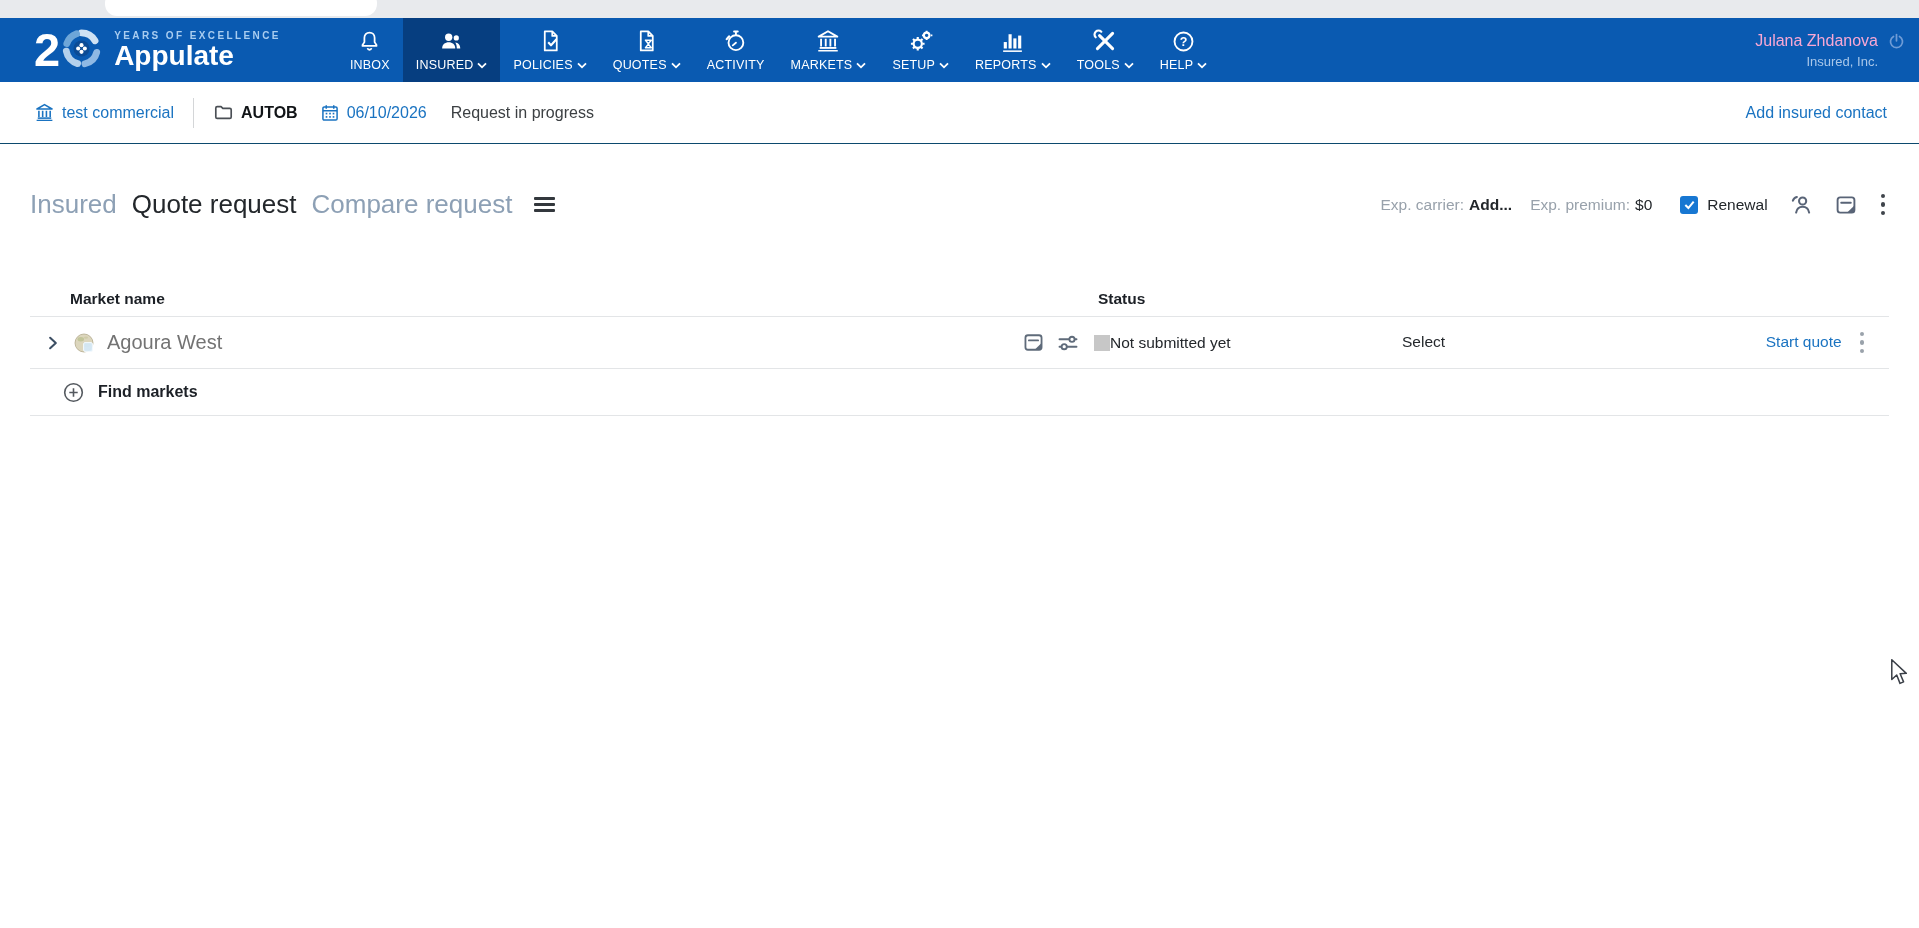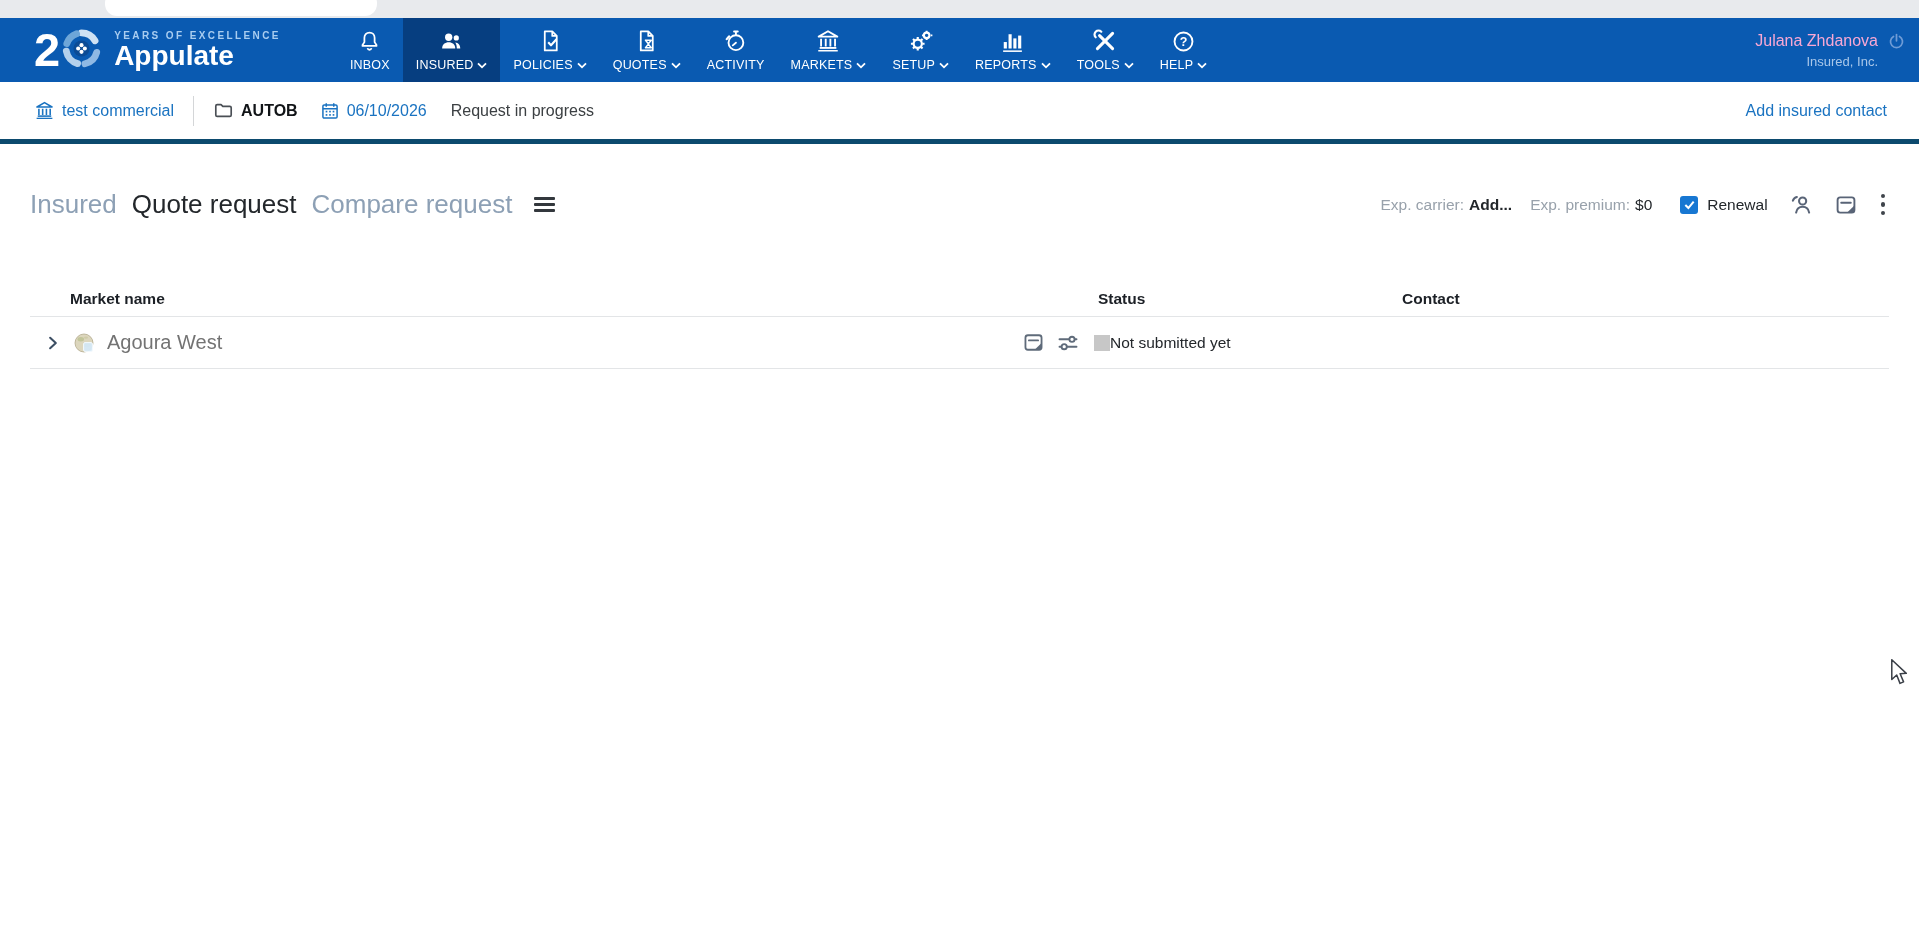--- a/index.html
+++ b/index.html
@@ -26,21 +26,21 @@
   .nav-item.active { background:#063e80; }
   .nav-item .ni-icon { height:26px; display:flex; align-items:flex-end; }
   .nav-label { display:flex; align-items:center; gap:4px; font-size:12.5px; letter-spacing:0.2px; }
 
   .nav-user { margin-left:auto; display:flex; flex-direction:column; align-items:flex-end; justify-content:center; padding-right:13px; gap:3px; }
   .user-row { display:flex; align-items:center; gap:9px; cursor:pointer; }
   .user-name { color:#f9a8d4; font-weight:normal; font-size:16px; }
   .user-company { color:#a9c7e9; font-size:13px; padding-right:28px; }
 
   
-  .crumb-bar { height:62px; border-bottom:5px solid #0c4a6e; display:flex; align-items:center; padding:0 32px 0 34px; background:#fff; }
+  .crumb-bar { height:62px; border-bottom:1px solid #0c4a6e; display:flex; align-items:center; padding:0 32px 0 34px; background:#fff; }
   .crumb-item { display:flex; align-items:center; gap:7px; }
   .crumb-link { color:#1a73c1; font-size:16px; cursor:pointer; text-decoration:none; }
   .crumb-bold { color:#111417; font-size:16px; font-weight:bold; }
   .crumb-plain { color:#3c4043; font-size:16px; }
   .v-divider { width:1px; height:30px; background:#d4d6d8; margin:0 19px; }
   .gap22 { width:22px; } .gap24 { width:24px; }
   .crumb-action { margin-left:auto; color:#1a73c1; font-size:16px; cursor:pointer; }
 
   
   .content { padding:0 30px; }
@@ -376,21 +376,20 @@
           <i></i>
           <i></i>
           <i></i>
         </span>
     </div>
   </div>
 
   <div class="grid table-header">
     <span class="th-market">Market name</span>
     <span class="th-status">Status</span>
-    <span>Contact</span>
   </div>
 
   <div class="grid market-row">
     <div class="cell-market">
       <span class="row-chevron">
         <svg width="17" height="18" viewBox="0 0 18 18" fill="none" stroke="#3c4e63" stroke-width="2.2" stroke-linecap="round" stroke-linejoin="round">
             <polyline points="6.5,3.5 12.5,9 6.5,14.5"></polyline>
           </svg>
       </span>
       <span class="globe">
@@ -420,22 +419,40 @@
               <circle cx="8.2" cy="15.7" r="2.6"></circle>
               <path d="M11.1 15.7h9.4"></path>
           </svg>
         </span>
       </span>
     </div>
     <div class="cell-status">
       <span class="swatch"></span>
       <span class="status-text">Not submitted yet</span>
     </div>
-  </div>
-
+    <div class="cell-contact">
+      <span class="contact-select">Select</span>
+      <span class="row-actions">
+        <span class="start-quote">Start quote</span>
+        <span class="kebab light">
+            <i></i>
+            <i></i>
+            <i></i>
+          </span>
+      </span>
+    </div>
+  </div>
+
+  <div class="find-row">
+    <svg width="21" height="21" viewBox="0 0 21 21" fill="none" stroke="#54595f" stroke-width="1.6">
+      <circle cx="10.5" cy="10.5" r="8.8"></circle>
+      <path d="M10.5 6.3v8.4M6.3 10.5h8.4"></path>
+    </svg>
+    <span class="find-label">Find markets</span>
+  </div>
 
 </div>
 
 <div class="cursor">
   <svg width="22" height="26" viewBox="0 0 14 19">
     <polygon points="1,0.5 1,15 4.6,11.7 7,17.8 9.6,16.7 7.1,10.8 11.6,10.5" fill="#fff" stroke="#3a3f47" stroke-width="1.1" stroke-linejoin="round"></polygon>
   </svg>
 </div>
 
 </body></html>

